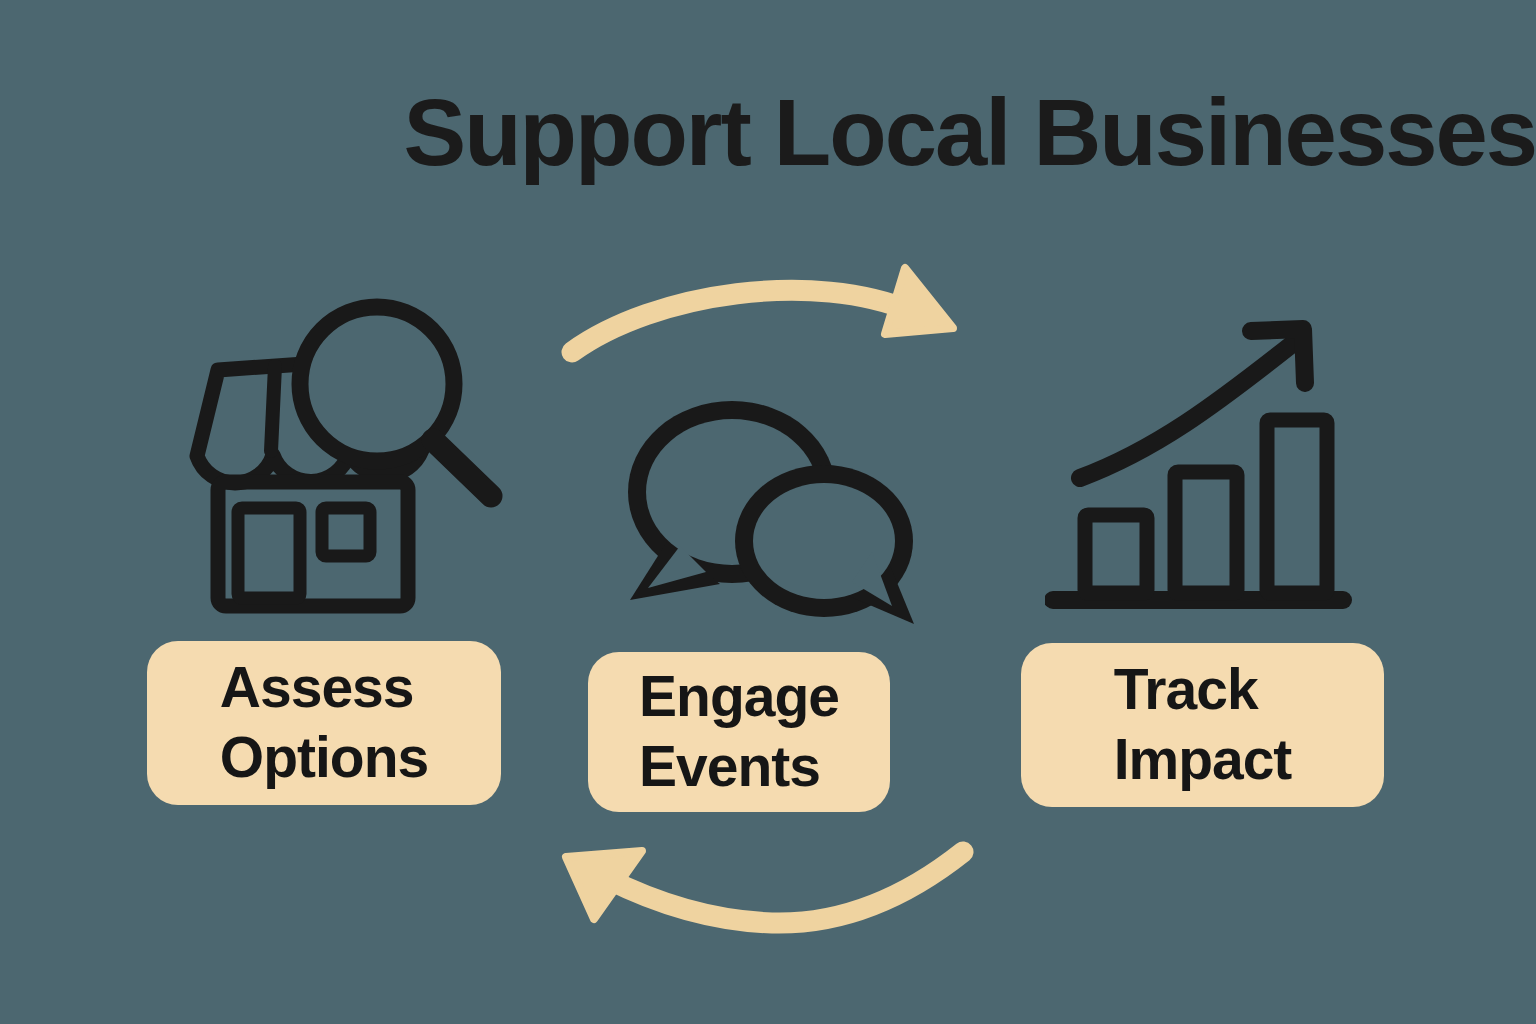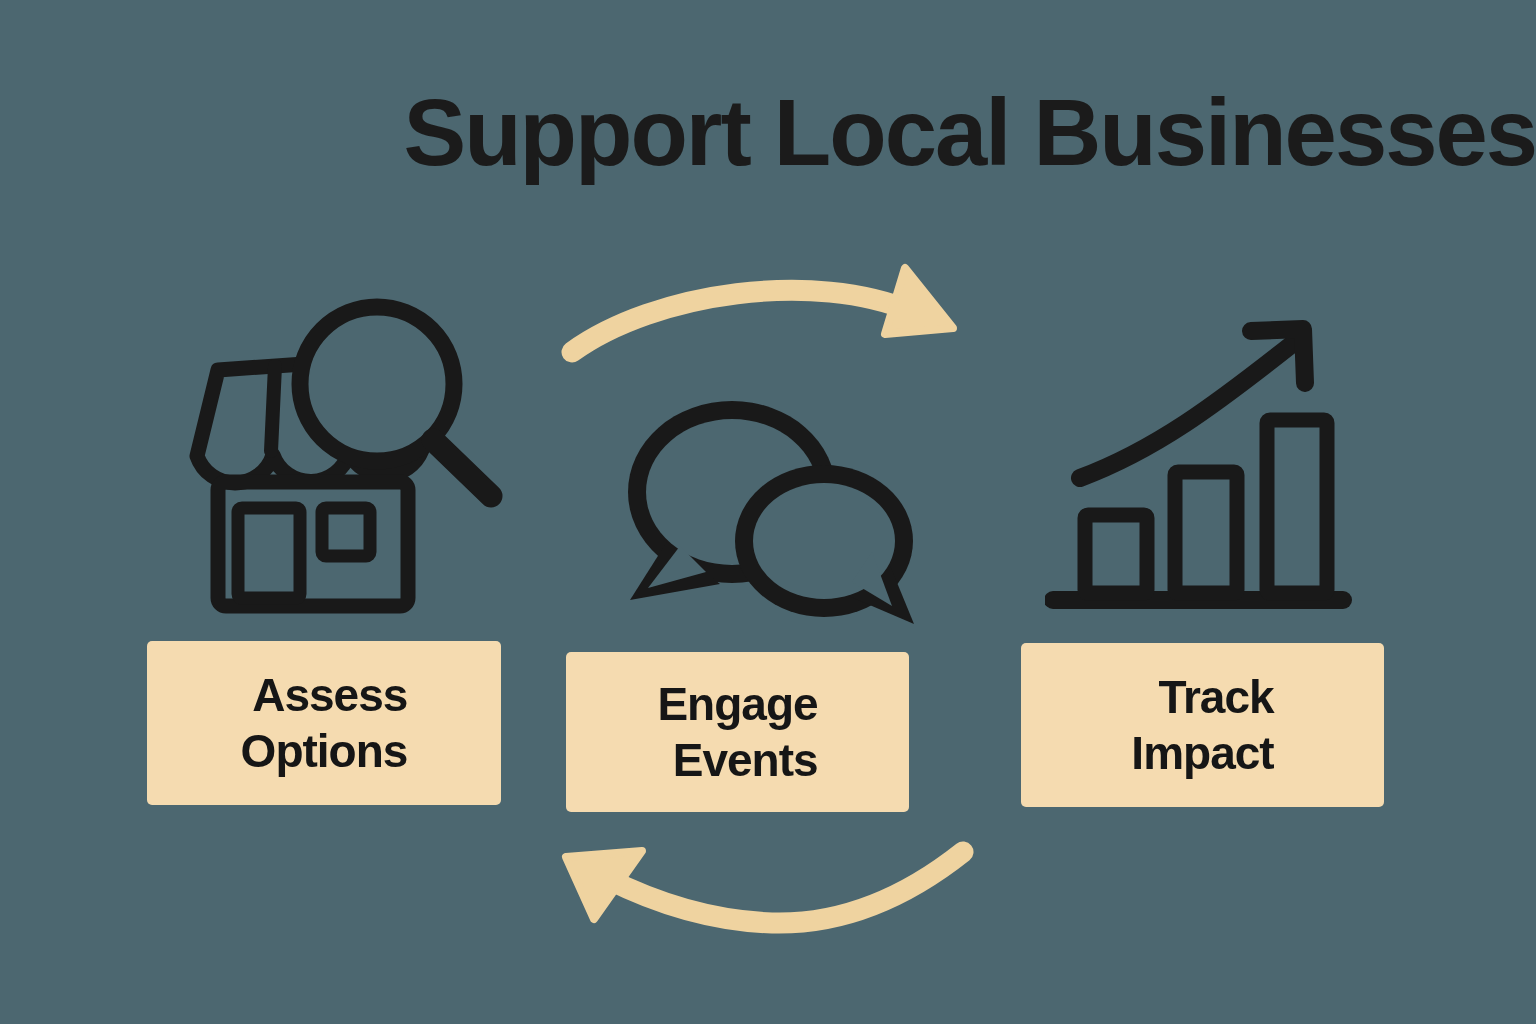--- a/index.html
+++ b/index.html
@@ -31,32 +31,32 @@
     font-weight:bold;
     letter-spacing:-2px;
     line-height:1;
     color:var(--title-text);
   }
   .icon-svg{position:absolute;display:block;}
   .arrow-svg{position:absolute;display:block;}
   .label-box{
     position:absolute;
     background:var(--label-box);
-    border-radius:5px;
+    border-radius:31px;
     display:flex;align-items:center;justify-content:center;
-    text-align:right;
+    text-align:left;
     font-weight:bold;
-    font-size:46px;
+    font-size:57px;
     line-height:1.22;
     letter-spacing:-1px;
     color:var(--label-text);
     white-space:pre-line;
   }
   #box-assess{left:147px;top:641px;width:354px;height:164px;}
-  #box-engage{left:566px;top:652px;width:343px;height:160px;}
+  #box-engage{left:588px;top:652px;width:302px;height:160px;}
   #box-track{left:1021px;top:643px;width:363px;height:164px;}
 
   #icon-assess{left:185px;top:292px;width:345px;height:345px;}
   #icon-engage{left:620px;top:390px;width:330px;height:280px;}
   #icon-track{left:1045px;top:315px;width:310px;height:300px;}
 
   #arrow-top{left:555px;top:262px;width:420px;height:120px;}
   #arrow-bottom{left:550px;top:833px;width:430px;height:110px;}
 
   .ink{fill:none;stroke:var(--icon-stroke);stroke-linecap:round;stroke-linejoin:round;}

